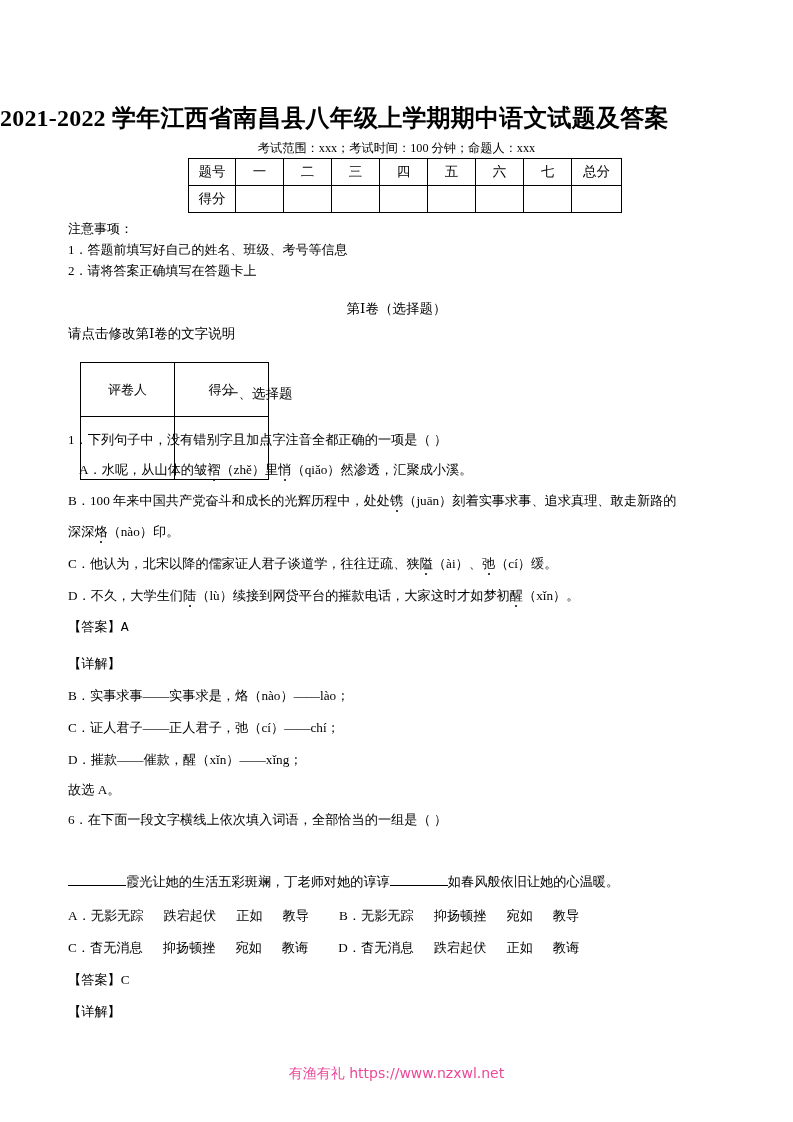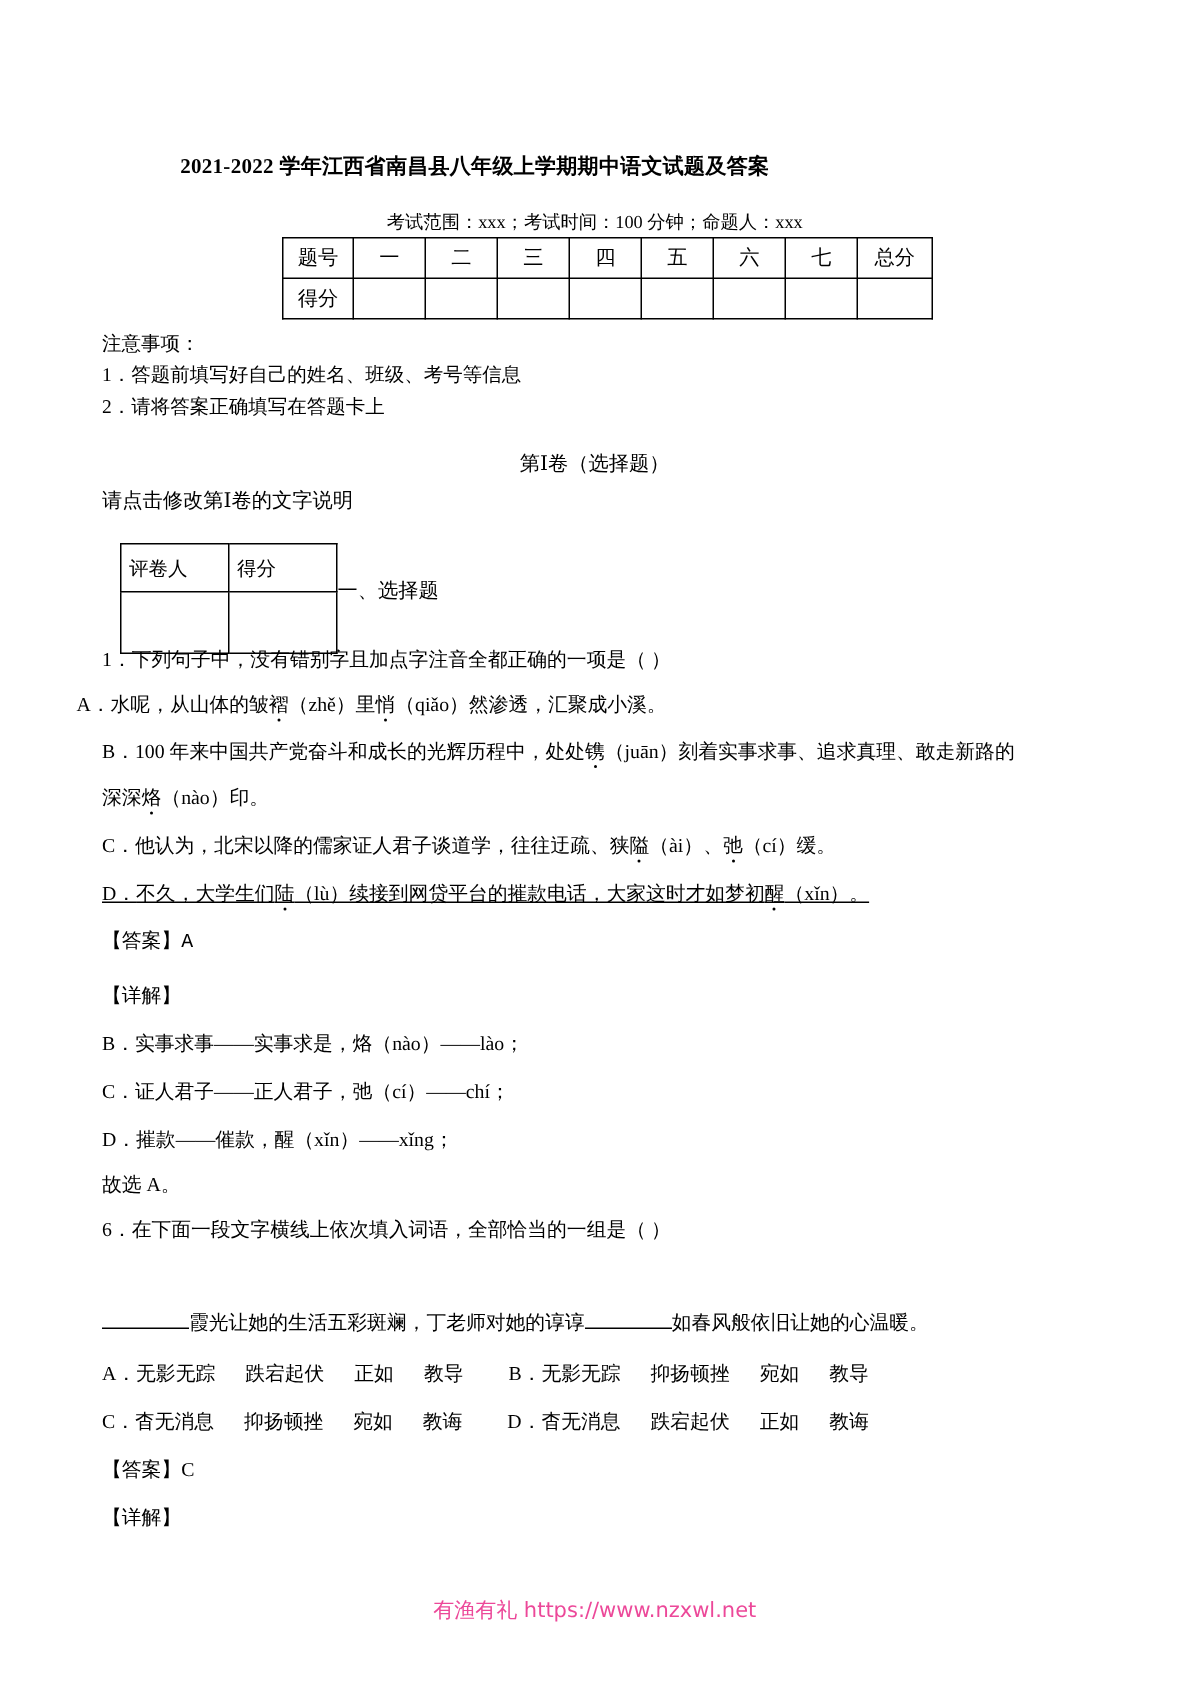--- a/index.html
+++ b/index.html
@@ -21,21 +21,21 @@
     padding: 0;
   }
 
   
   .doc-title {
     position: absolute;
     top: 102px;
     left: 0;
     width: 633px;
     text-align: center;
-    font-size: 14px;
+    font-size: 24px;
     font-weight: 700;
     letter-spacing: 0.2px;
     white-space: nowrap;
   }
 
   
   .exam-meta {
     position: absolute;
     top: 140px;
     left: 0;
@@ -97,23 +97,23 @@
     position: absolute;
     top: 362px;
     left: 80px;
     border-collapse: collapse;
     table-layout: fixed;
   }
   .grader-table td {
     border: 1px solid #000;
     width: 61px;
     font-size: 13px;
-    text-align: left;
+    text-align: center;
     vertical-align: middle;
-    padding: 5px;
+    padding: 16px;
   }
   .grader-table tr.hrow td { height: 21px; }
   .grader-table tr.brow td { height: 30px; }
 
   .section-title {
     position: absolute;
     top: 385px;
     left: 225px;
     font-size: 13.5px;
     white-space: nowrap;
@@ -225,36 +225,36 @@
       <td></td>
       <td></td>
     </tr>
   </tbody>
     </table>
 
   <div class="section-title">一、选择题</div>
 
   <div class="txt" style="top:425px;left:68px;">1．下列句子中，没有错别字且加点字注音全都正确的一项是（    ）</div>
 
-  <div class="txt" style="top:455px;left:51px;text-align:right;">
+  <div class="txt" style="top:455px;left:79px;text-align:right;">
     <span>A．</span><span>水呢，从山体的皱</span><span class="dotted">褶</span><span>（zhě）里</span><span class="dotted">悄</span><span>（qiǎo）然渗透，汇聚成小溪。</span>
   </div>
 
   <div class="txt" style="top:486px;left:68px;">
     <span>B．</span><span>100 年来中国共产党奋斗和成长的光辉历程中，处处</span><span class="dotted">镌</span><span>（juān）刻着实事求事、追求真理、敢走新路的</span>
   </div>
   <div class="txt" style="top:517px;left:68px;">
     <span>深深</span><span class="dotted">烙</span><span>（nào）印。</span>
   </div>
 
   <div class="txt" style="top:549px;left:68px;">
     <span>C．</span><span>他认为，北宋以降的儒家证人君子谈道学，往往迂疏、狭</span><span class="dotted">隘</span><span>（ài）、</span><span class="dotted">弛</span><span>（cí）缓。</span>
   </div>
 
-  <div class="txt" style="top:581px;left:68px;text-decoration:underline;">
+  <div class="txt" style="top:581px;left:68px;">
     <span>D．</span><span>不久，大学生们</span><span class="dotted">陆</span><span>（lù）续接到网贷平台的摧款电话，大家这时才如梦初</span><span class="dotted">醒</span><span>（xǐn）。</span>
   </div>
 
   <div class="txt" style="top:613px;left:68px;font-family:Liberation Mono, monospace;">
     <span>【答案】</span><span>A</span>
   </div>
 
   <div class="txt" style="top:649px;left:68px;">【详解】</div>
   <div class="txt" style="top:681px;left:68px;">B．实事求事——实事求是，烙（nào）——lào；</div>
   <div class="txt" style="top:713px;left:68px;">C．证人君子——正人君子，弛（cí）——chí；</div>

